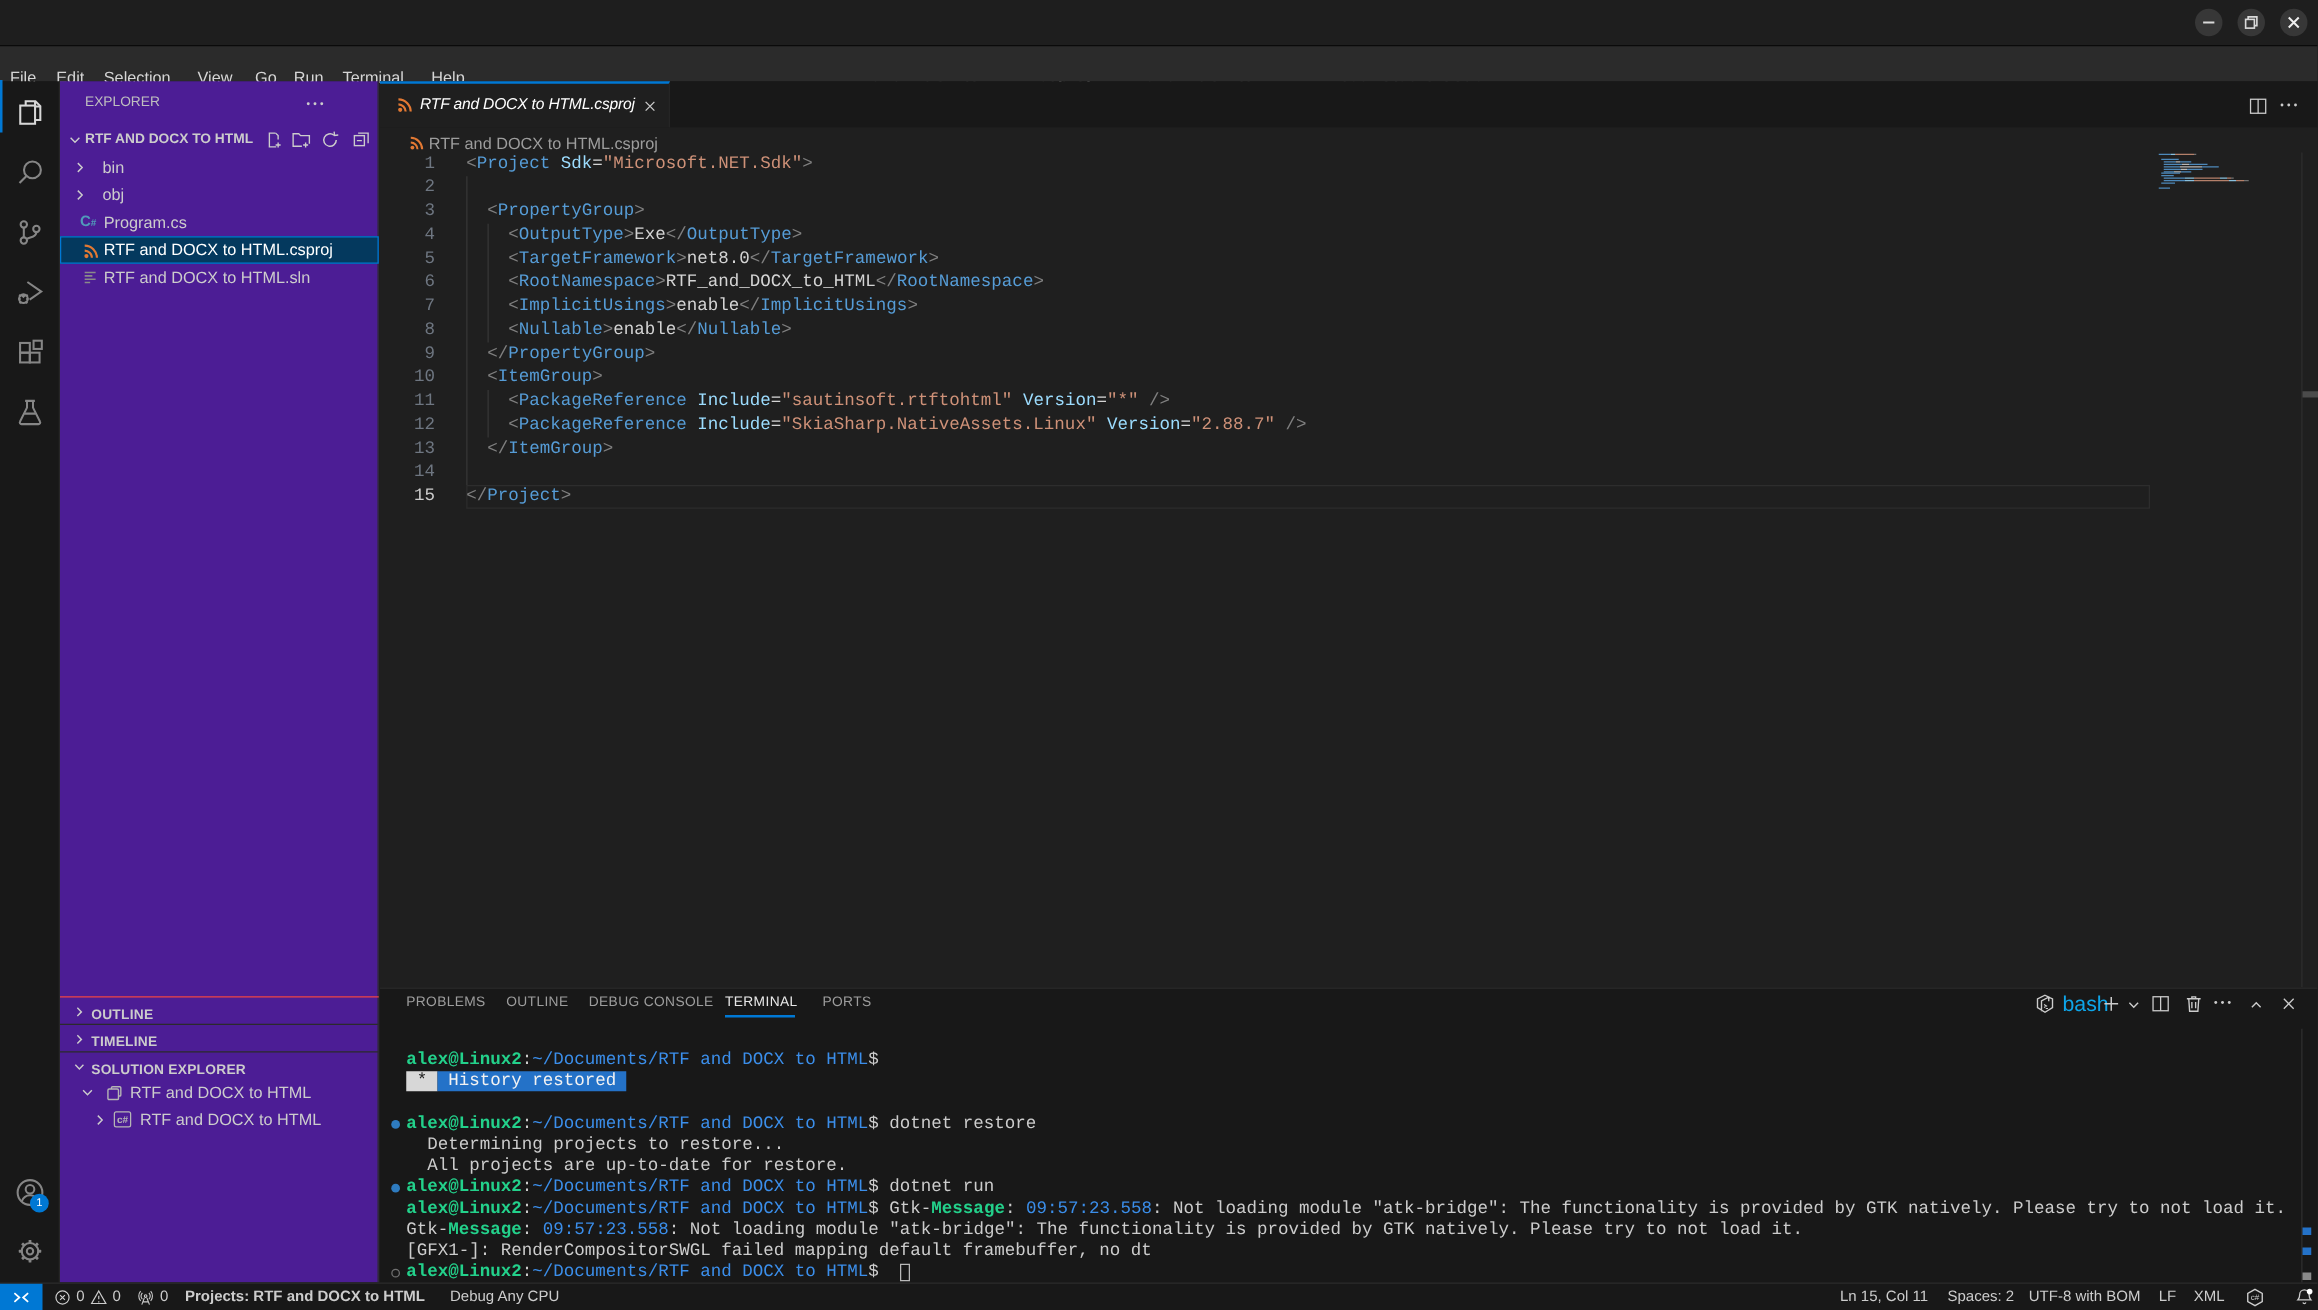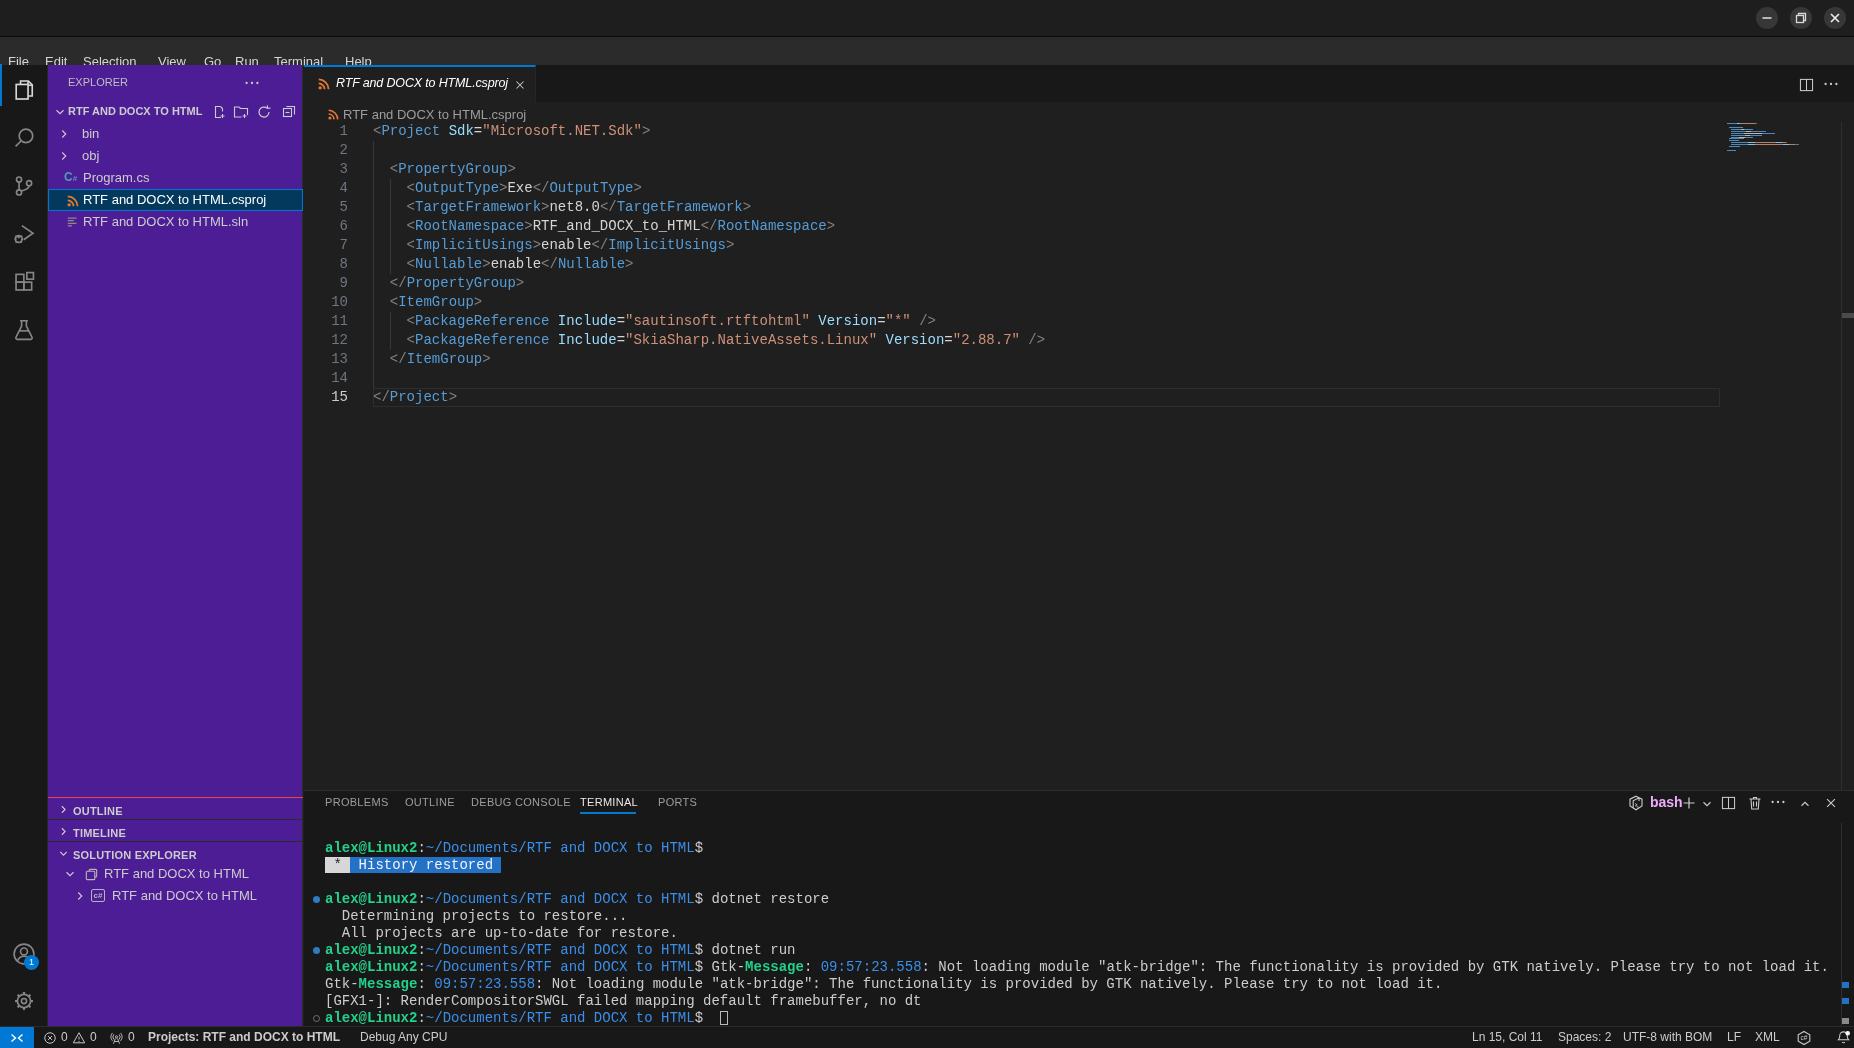--- a/index.html
+++ b/index.html
@@ -322,21 +322,21 @@
   <div class="abs ptab" style="left:101px;top:5px;">OUTLINE</div>
   <div class="abs ptab" style="left:167px;top:5px;">DEBUG CONSOLE</div>
   <div class="abs ptab" style="left:276px;top:5px;color:#e7e7e7;">TERMINAL</div>
   <div class="abs" style="left:276px;top:21px;width:56px;height:2px;background:#0078d4;"></div>
   <div class="abs ptab" style="left:354px;top:5px;">PORTS</div>
 
   <svg class="abs" style="left:1324px;top:4px;" width="16" height="16" viewBox="0 0 16 16" fill="none" stroke="#cccccc" stroke-width="1.1">
       <path d="M8 1.2 L14 4.2 V11 L8 14.8 L2 11 V4.2 Z M8 1.2 L11 2.7 L5.2 5.8 V14 M11 2.7 L11 6"></path>
       <path d="M7.2 8.6 l2 1.2 l-2 1.2 M8.6 11.8 h1.8" stroke-width="0.9"></path>
     </svg>
-  <div class="abs" style="left:1346px;top:3px;font-size:14px;color:#f0abfc;font-weight:bold;">bash</div>
+  <div class="abs" style="left:1346px;top:3px;font-size:17px;color:#0ea5e9;">bash</div>
   <svg class="abs" style="left:1377px;top:4px;" width="16" height="16" viewBox="0 0 16 16" stroke="#cccccc" stroke-width="1.2">
       <path d="M8 2.5 v11 M2.5 8 h11"></path>
     </svg>
   <svg class="abs" style="left:1396px;top:6px;" width="14" height="14" viewBox="0 0 16 16" fill="none" stroke="#cccccc" stroke-width="1.3">
       <path d="M4 6 L8 10 L12 6"></path>
     </svg>
   <svg class="abs" style="left:1417px;top:5px;" width="15" height="14" viewBox="0 0 16 15" fill="none" stroke="#cccccc" stroke-width="1.1">
       <rect x="1.5" y="1.5" width="13" height="12"></rect>
       <path d="M8 1.5 v12"></path>
     </svg>

